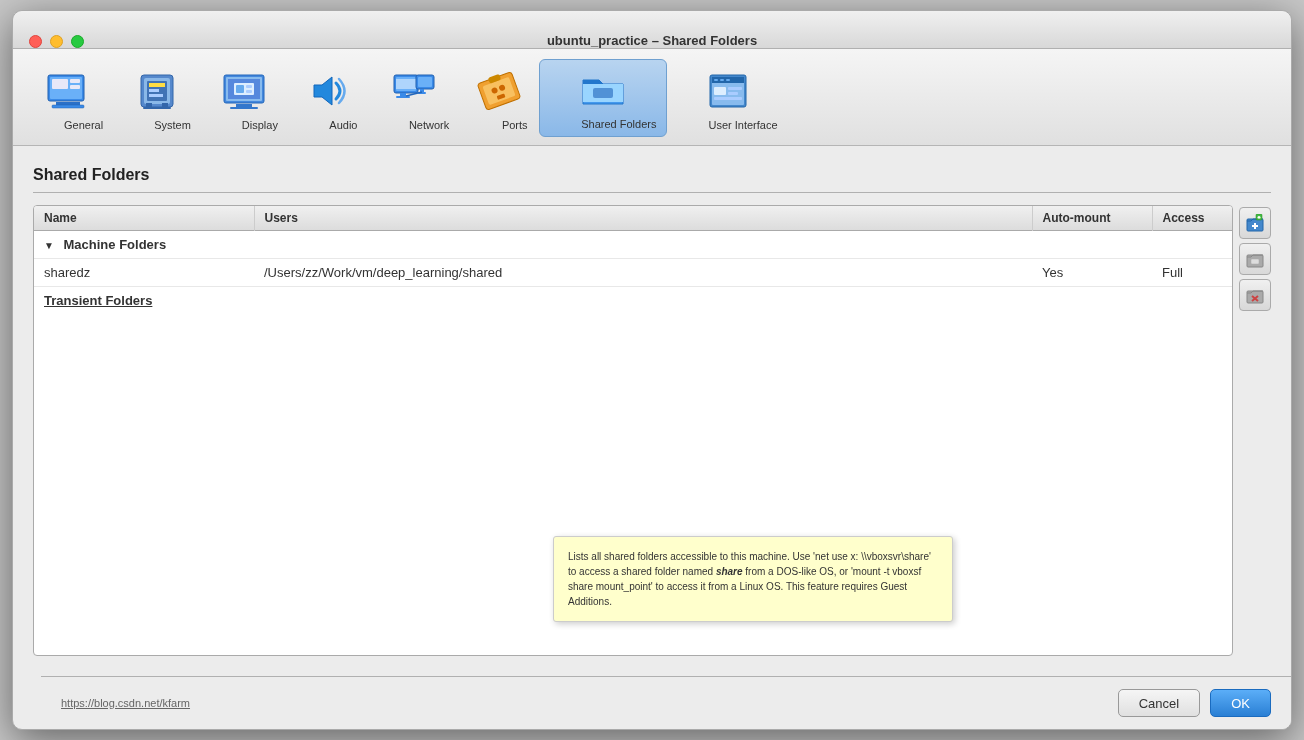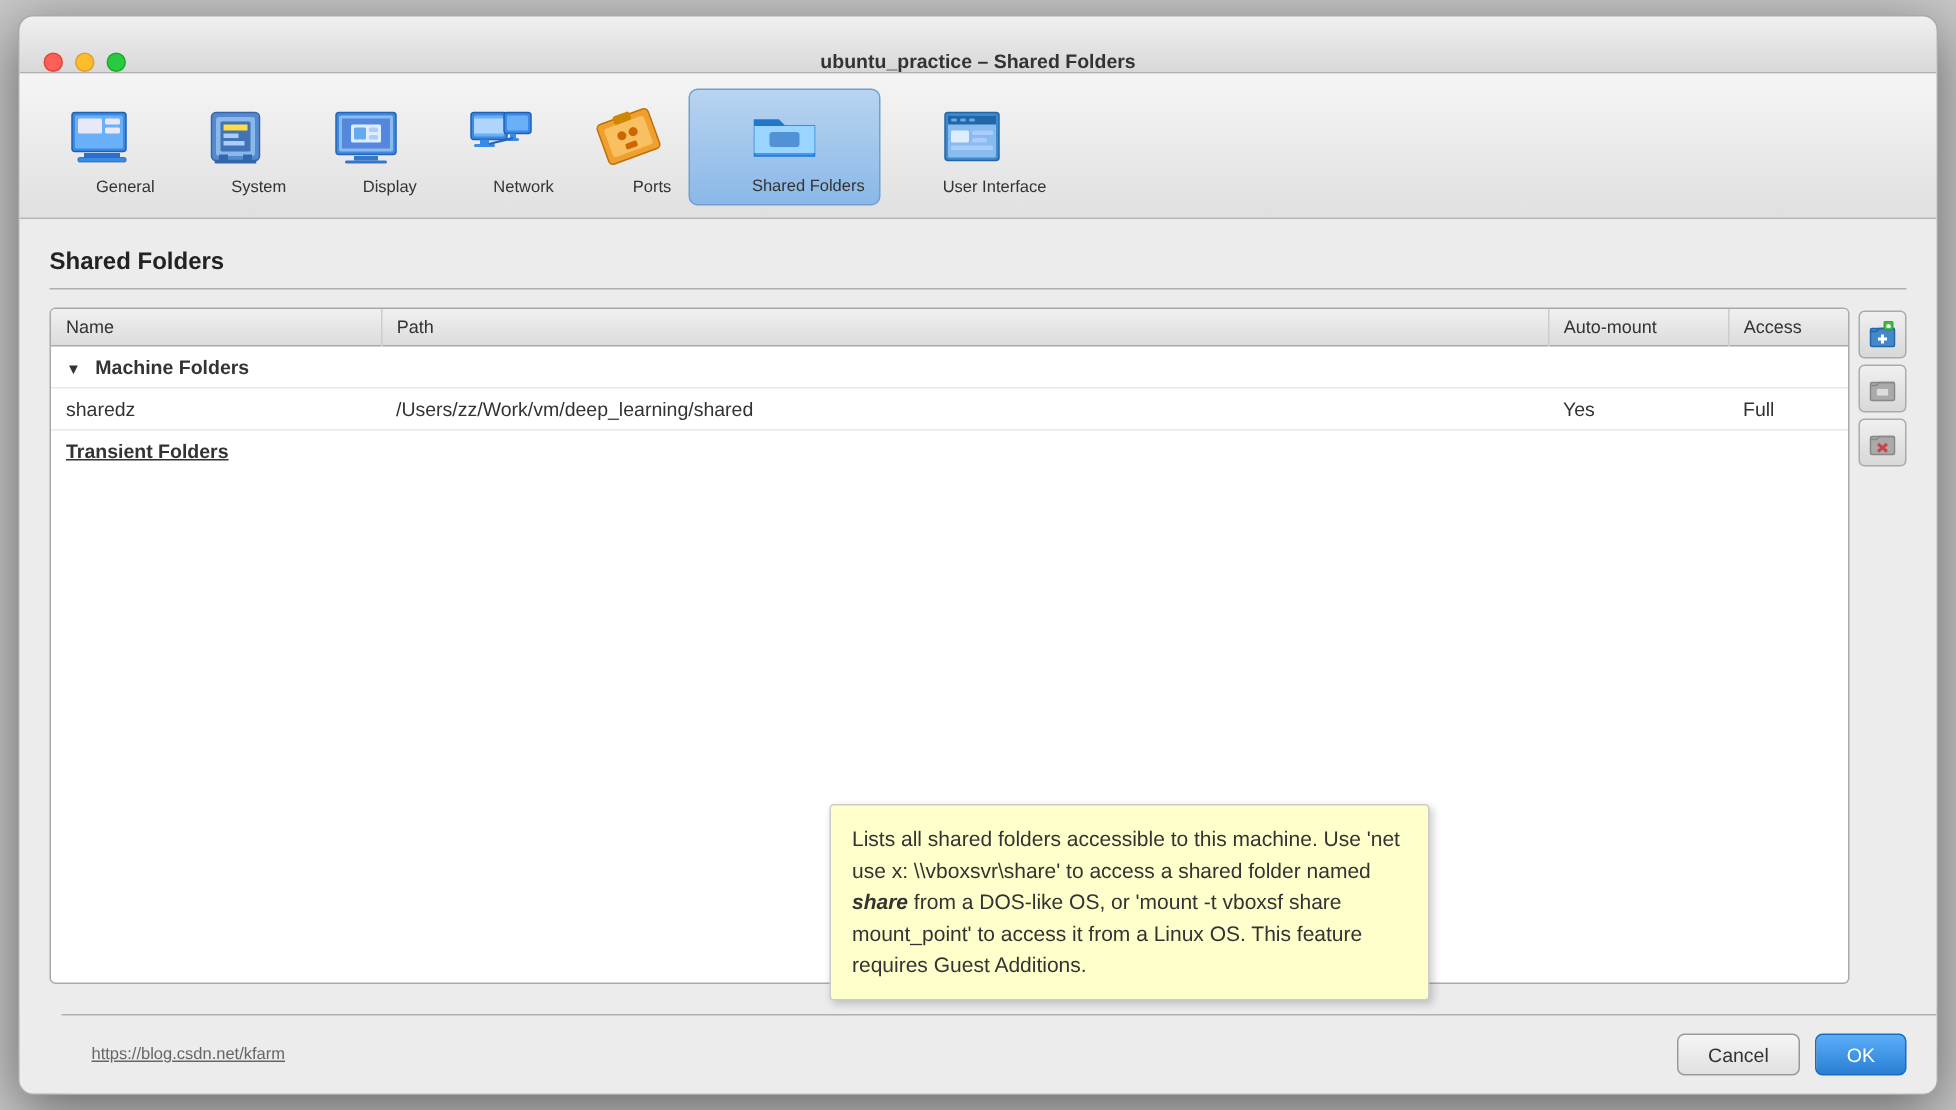--- a/index.html
+++ b/index.html
@@ -126,21 +126,21 @@
       border-collapse: collapse;
       font-size: 13px;
     }
     .table thead tr {
       background: linear-gradient(180deg, #f0f0f0 0%, #dcdcdc 100%);
       border-bottom: 1px solid #aaa;
     }
     .table thead th {
       padding: 5px 10px;
       text-align: left;
-      font-weight: 400;
+      font-weight: 700;
       color: #333;
       font-size: 12px;
       border-right: 1px solid #ccc;
     }
     .table thead th:last-child {
       border-right: none;
     }
     .table tbody tr {
       border-bottom: 1px solid #e8e8e8;
     }
@@ -228,21 +228,21 @@
       border: 1px solid #1a6bbf;
     }
     
     .tooltip {
       position: absolute;
       background: #ffffcc;
       border: 1px solid #ccc;
       border-radius: 3px;
       padding: 12px 14px;
       width: 400px;
-      font-size: 14px;
+      font-size: 10px;
       line-height: 1.5;
       color: #333;
       box-shadow: 2px 2px 6px rgba(0,0,0,0.2);
       z-index: 10;
       left: 540px;
       top: 390px;
     }
     .tooltip em {
       font-style: italic;
       font-weight: 600;
@@ -314,20 +314,30 @@
           <rect x="14" y="16" width="20" height="12" rx="1" fill="#ddeeff"></rect>
           <rect x="16" y="18" width="8" height="8" fill="#66aaee" rx="1"></rect>
           <rect x="26" y="18" width="6" height="3" fill="#aaccff" rx="1"></rect>
           <rect x="26" y="23" width="6" height="3" fill="#aaccff" rx="1"></rect>
         </svg>
       </div>
       <span class="toolbar-label">Display</span>
     </div>
 
 
+    <div class="toolbar-item">
+      <div class="toolbar-icon">
+        <svg width="48" height="48" viewBox="0 0 48 48">
+          <polygon points="10,18 10,30 18,30 28,38 28,10 18,18" fill="#2288dd" stroke="#1166bb" stroke-width="1"></polygon>
+          <path d="M32 16 Q40 24 32 32" fill="none" stroke="#2288dd" stroke-width="3" stroke-linecap="round"></path>
+          <path d="M35 12 Q46 24 35 36" fill="none" stroke="#66aaee" stroke-width="2.5" stroke-linecap="round"></path>
+        </svg>
+      </div>
+      <span class="toolbar-label">Audio</span>
+    </div>
 
     <div class="toolbar-item">
       <div class="toolbar-icon">
         <svg width="48" height="48" viewBox="0 0 48 48">
           <rect x="4" y="8" width="24" height="18" rx="2" fill="#3a8ae8" stroke="#2060b0" stroke-width="1"></rect>
           <rect x="6" y="10" width="20" height="14" rx="1" fill="#6ab0f8"></rect>
           <rect x="6" y="12" width="20" height="10" fill="#ddeeff" opacity="0.6"></rect>
           <rect x="10" y="26" width="6" height="3" fill="#3a8ae8"></rect>
           <rect x="6" y="29" width="14" height="2" rx="1" fill="#3a8ae8"></rect>
           <rect x="26" y="8" width="18" height="14" rx="2" fill="#3a8ae8" stroke="#2060b0" stroke-width="1"></rect>
@@ -388,21 +398,21 @@
 
   <div class="content" style="position:relative;">
     <div class="section-title">Shared Folders</div>
 
     <div class="table-container">
       <div class="table-wrapper">
         <table class="table">
           <thead>
             <tr>
               <th class="col-name">Name</th>
-              <th class="col-path">Path</th>
+              <th class="col-path">Users</th>
               <th class="col-automount">Auto-mount</th>
               <th class="col-access">Access</th>
             </tr>
           </thead>
           <tbody>
             <tr class="machine-folder-row">
               <td colspan="4">
                 <span class="chevron">▼</span>
                 <span>Machine Folders</span>
               </td>

